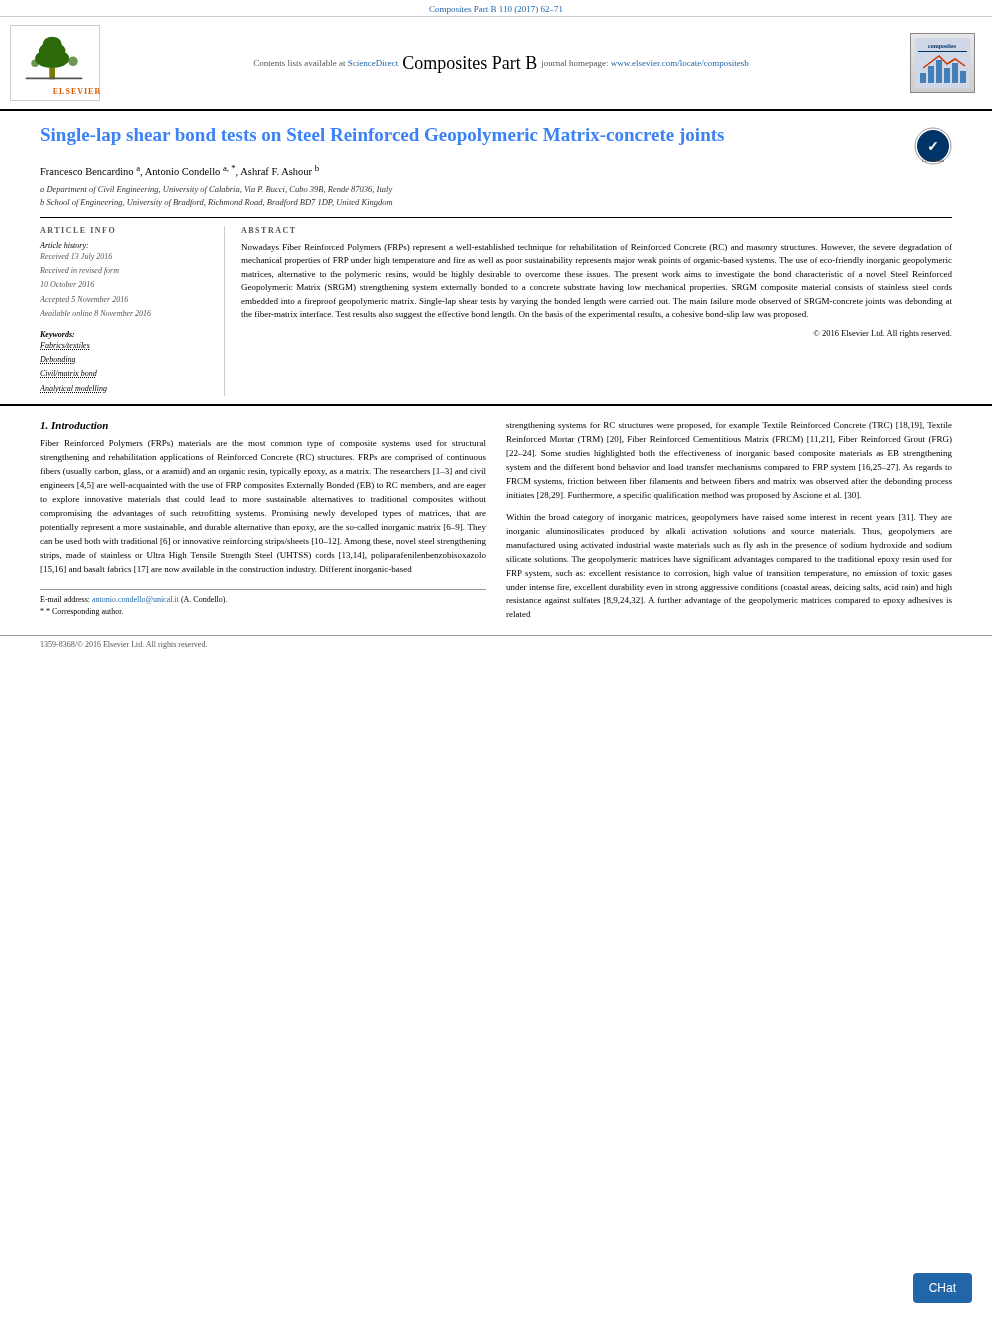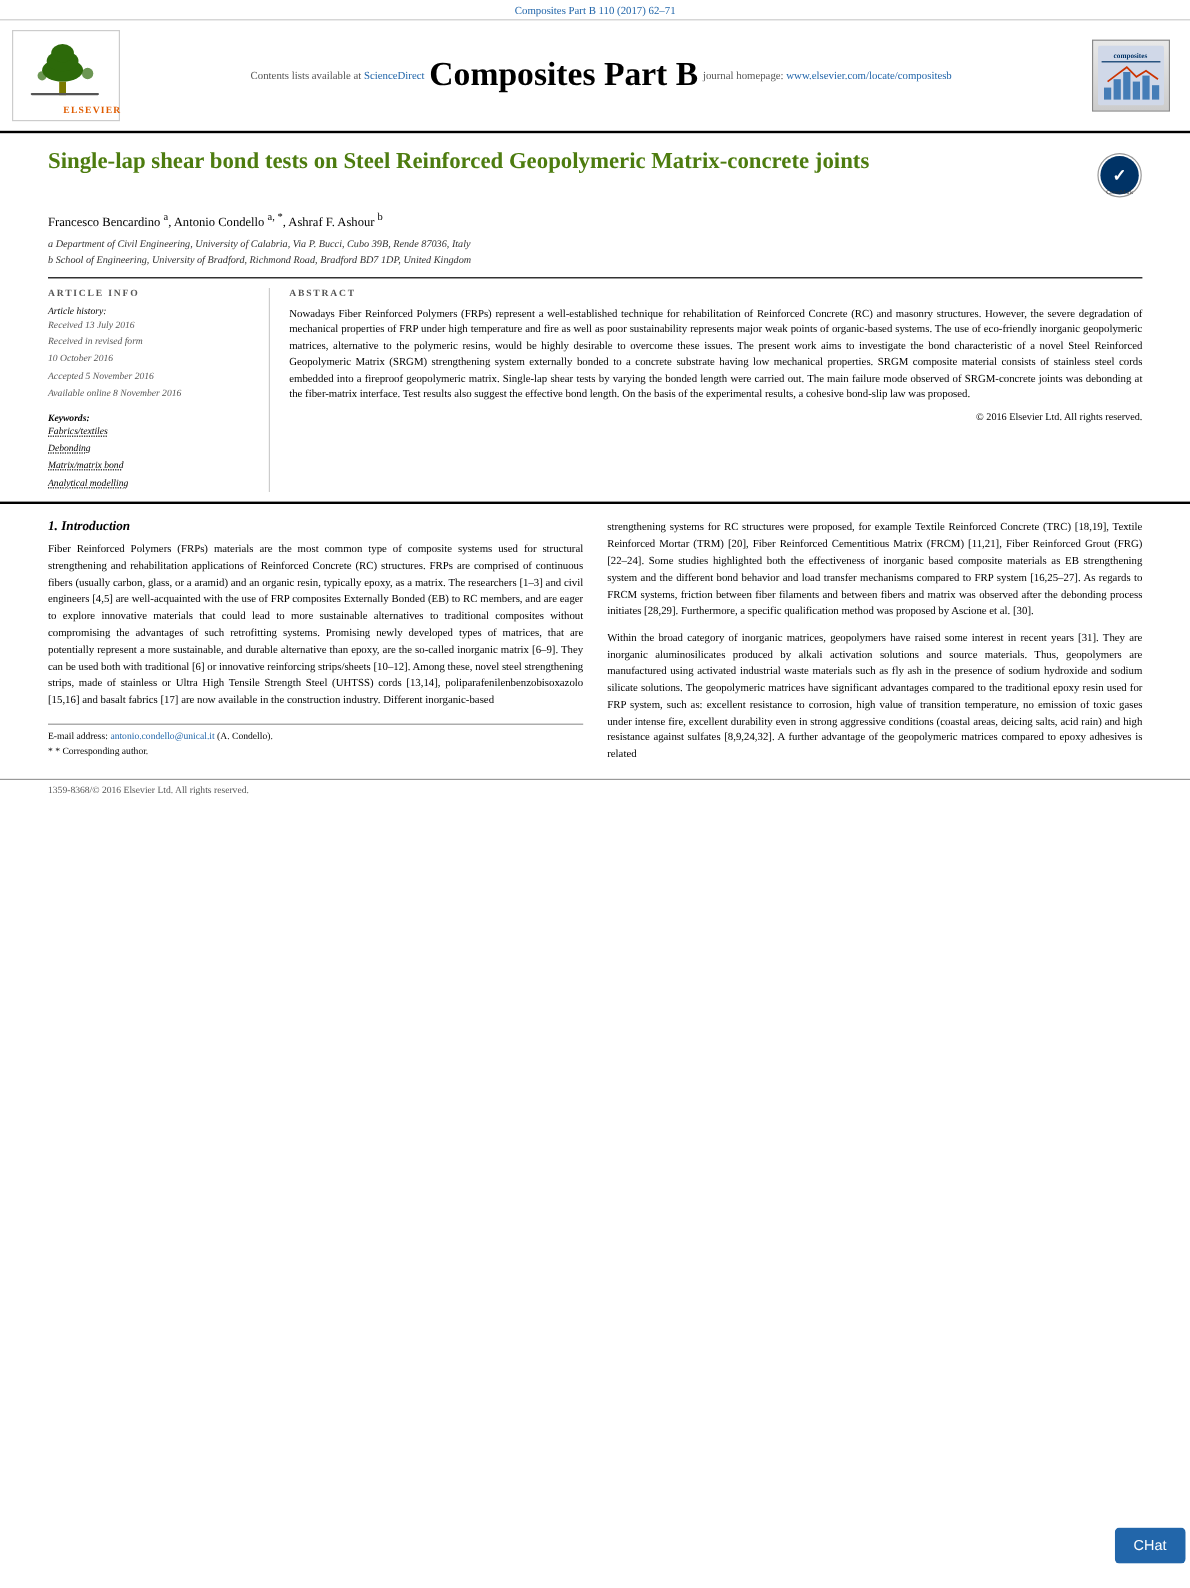--- a/index.html
+++ b/index.html
@@ -61,22 +61,22 @@
       font-size: 9px;
       color: #555;
     }
 
     .sciencedirect-link a {
       color: #2266aa;
       text-decoration: none;
     }
 
     .journal-title {
-      font-size: 28px;
-      font-weight: bold;
+      font-size: 18px;
+      font-weight: normal;
       color: #000;
       font-family: 'Times New Roman', serif;
     }
 
     .journal-homepage {
       font-size: 9px;
       color: #555;
     }
 
     .journal-homepage a {
@@ -94,22 +94,22 @@
 
     .article-section {
       padding: 12px 40px 8px;
     }
 
     .article-title {
       font-size: 19px;
       font-weight: bold;
       font-family: 'Times New Roman', serif;
       line-height: 1.3;
-      margin-bottom: 28px;
-      color: #4d7c0f;
+      margin-bottom: 15px;
+      color: #3b82f6;
     }
 
     .crossmark {
       float: right;
       margin-left: 10px;
       margin-top: 4px;
     }
 
     .authors {
       font-size: 10.5px;
@@ -283,21 +283,21 @@
       align-items: center;
       padding: 3px;
       font-size: 6.5px;
       color: #333;
       text-align: center;
     }
 
     .chat-btn {
       position: fixed;
       bottom: 20px;
-      right: 4px;
+      right: 20px;
       background: #2266aa;
       color: white;
       border: none;
       padding: 8px 16px;
       border-radius: 4px;
       font-size: 12px;
       cursor: pointer;
     }
   </style>
 </head>
@@ -390,21 +390,21 @@
       <div class="article-info-label">Article history:</div>
       <div class="article-info-item">Received 13 July 2016</div>
       <div class="article-info-item">Received in revised form</div>
       <div class="article-info-item">10 October 2016</div>
       <div class="article-info-item">Accepted 5 November 2016</div>
       <div class="article-info-item">Available online 8 November 2016</div>
 
       <div class="keywords-label" style="margin-top:8px;">Keywords:</div>
       <div class="keyword-item">Fabrics/textiles</div>
       <div class="keyword-item">Debonding</div>
-      <div class="keyword-item">Matrix/matrix bond</div>
+      <div class="keyword-item">Civil/matrix bond</div>
       <div class="keyword-item">Analytical modelling</div>
     </div>
 
     <div class="right-col">
       <div class="section-heading">ABSTRACT</div>
       <div class="abstract-text">Nowadays Fiber Reinforced Polymers (FRPs) represent a well-established technique for rehabilitation of Reinforced Concrete (RC) and masonry structures. However, the severe degradation of mechanical properties of FRP under high temperature and fire as well as poor sustainability represents major weak points of organic-based systems. The use of eco-friendly inorganic geopolymeric matrices, alternative to the polymeric resins, would be highly desirable to overcome these issues. The present work aims to investigate the bond characteristic of a novel Steel Reinforced Geopolymeric Matrix (SRGM) strengthening system externally bonded to a concrete substrate having low mechanical properties. SRGM composite material consists of stainless steel cords embedded into a fireproof geopolymeric matrix. Single-lap shear tests by varying the bonded length were carried out. The main failure mode observed of SRGM-concrete joints was debonding at the fiber-matrix interface. Test results also suggest the effective bond length. On the basis of the experimental results, a cohesive bond-slip law was proposed.</div>
       <div class="copyright">© 2016 Elsevier Ltd. All rights reserved.</div>
     </div>
   </div>
 </div>

